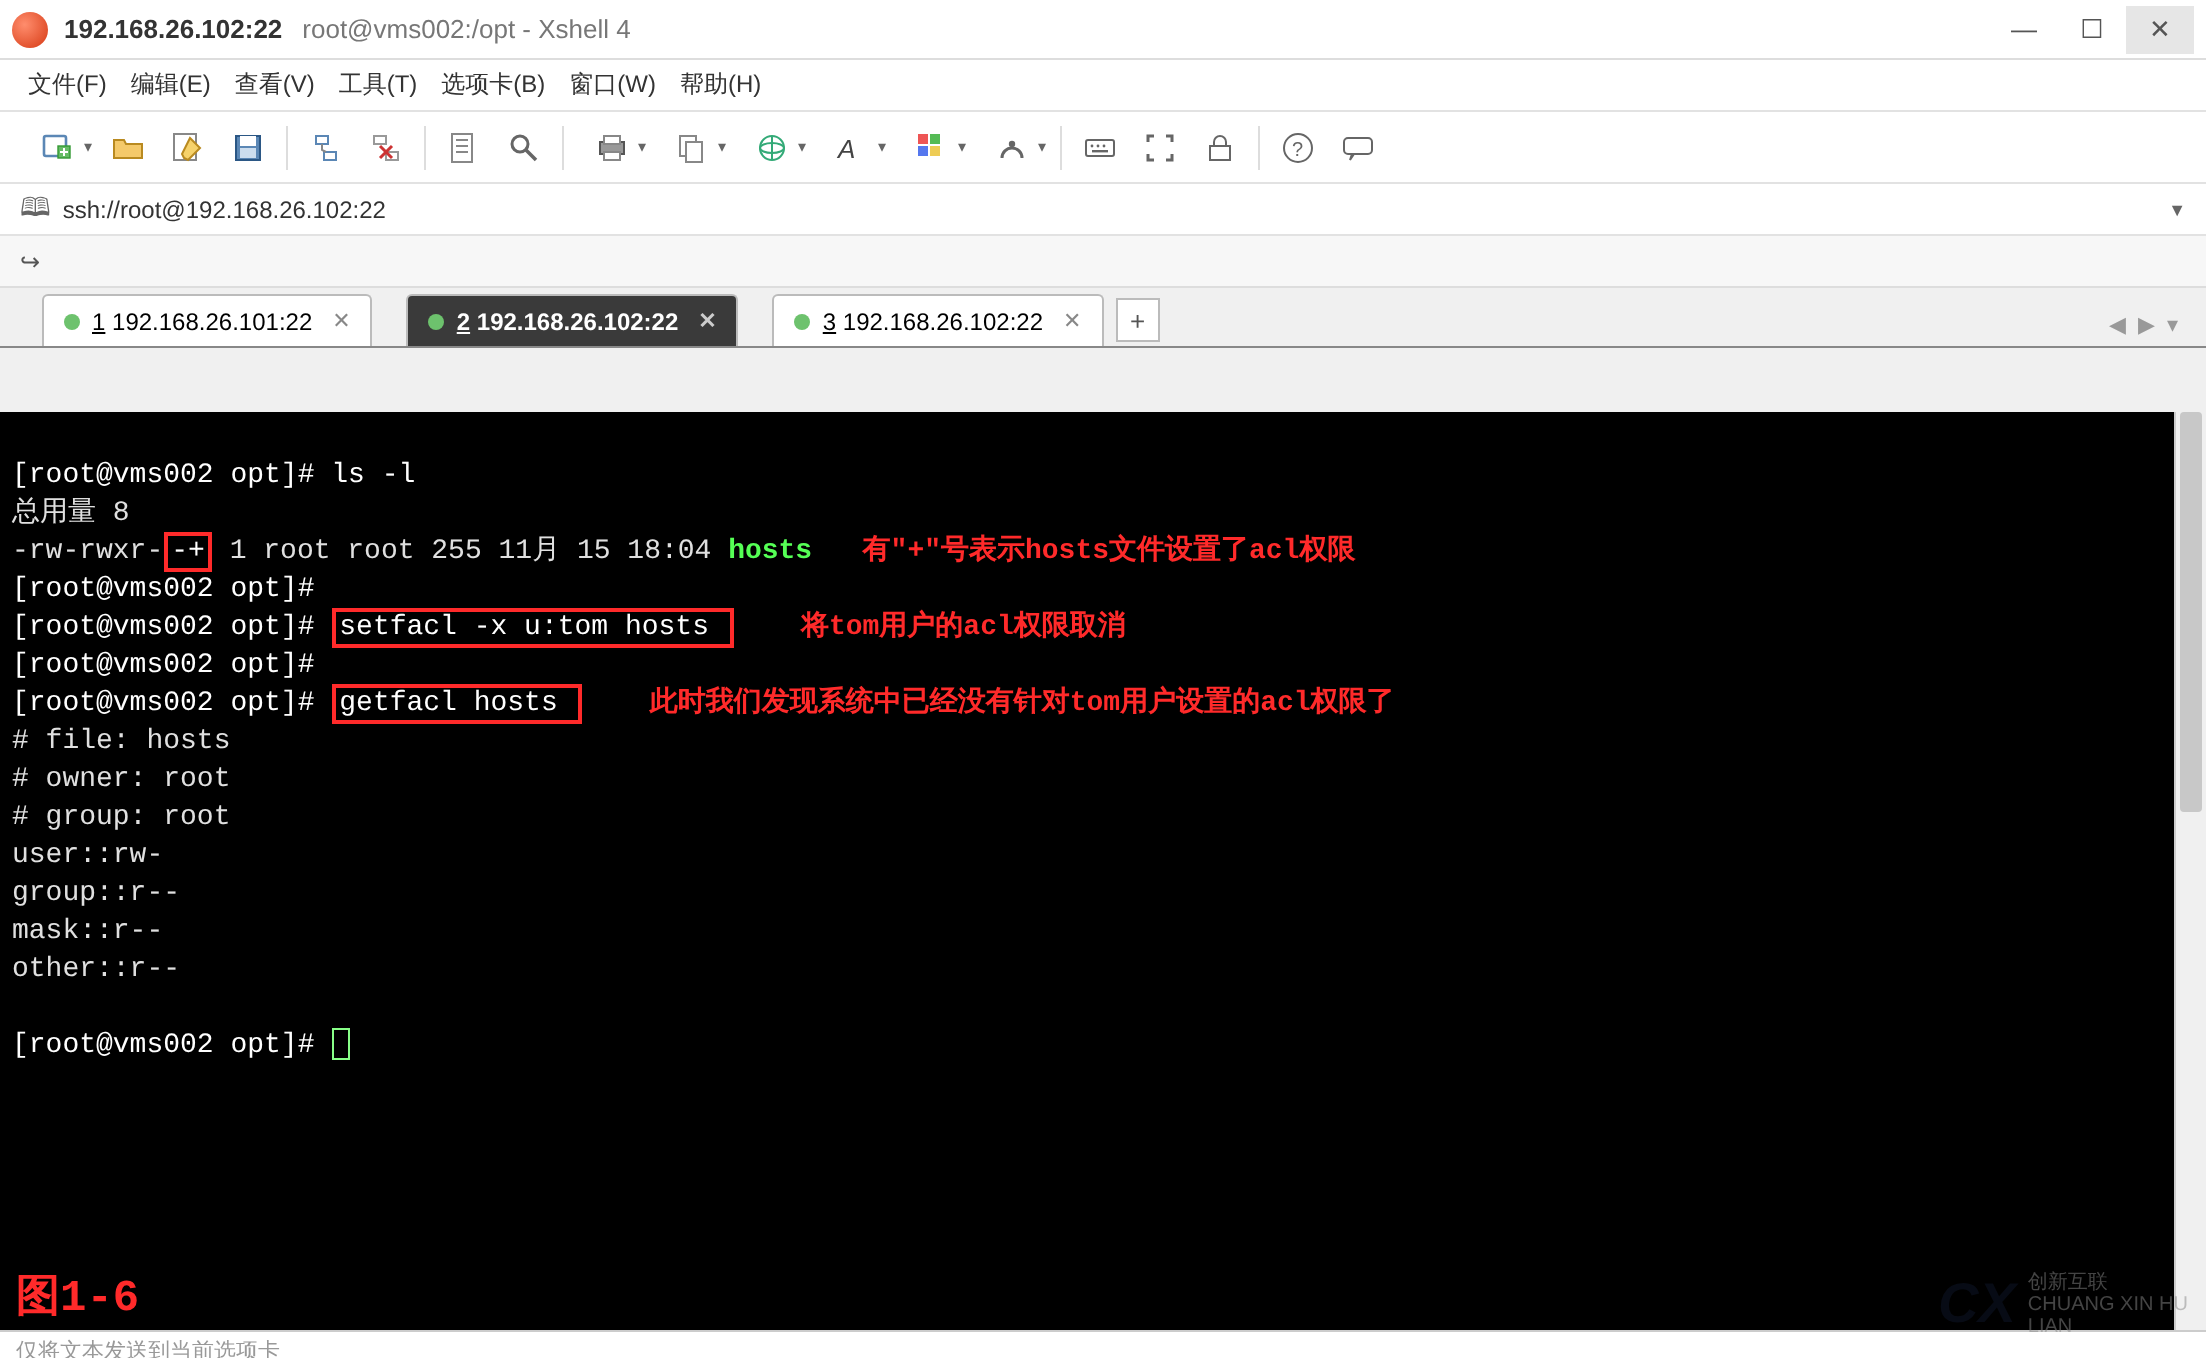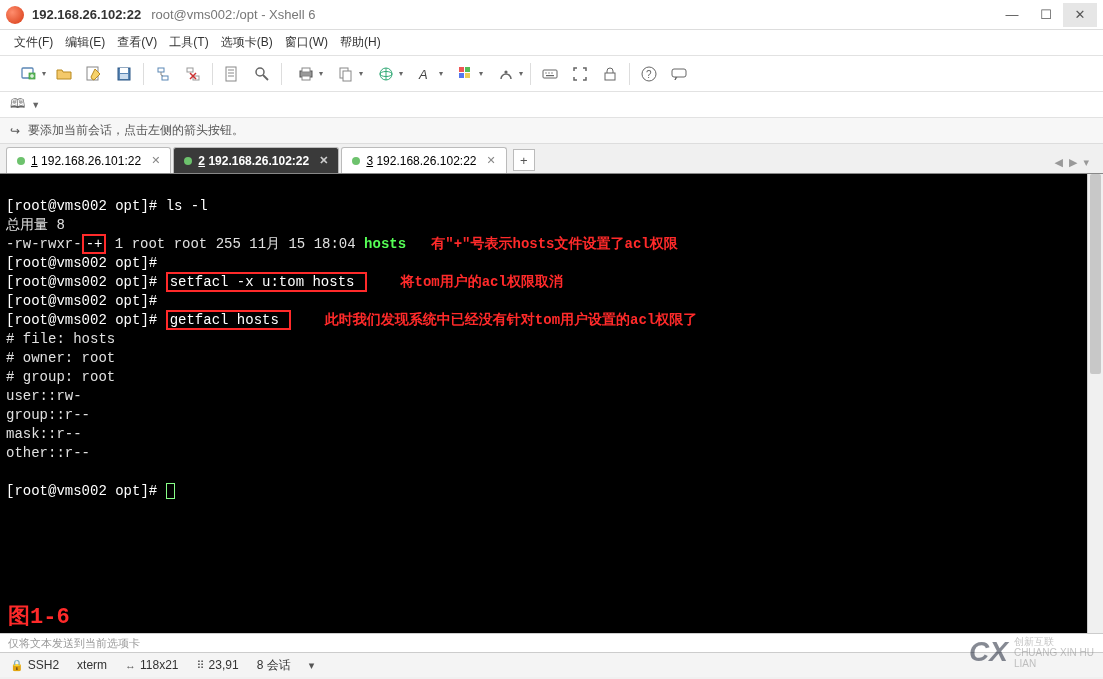--- a/index.html
+++ b/index.html
@@ -30,30 +30,30 @@
 .addrbar { height: 26px; background: #fff; display: flex; align-items: center; padding: 0 10px; border-bottom: 1px solid #e2e2e2; gap: 6px; }
 .addrbar .bm { color: #666; font-size: 13px; }
 .addrbar .url { color: #333; font-size: 12px; flex: 1; }
 .addrbar .arrow { color: #666; font-size: 9px; }
 
 
 .hintbar { height: 26px; background: #f7f7f7; display: flex; align-items: center; padding: 0 10px; border-bottom: 1px solid #ddd; gap: 8px; color: #555; }
 
 
 .tabbar { height: 30px; background: #f0f0f0; display: flex; align-items: flex-end; padding: 0 6px; gap: 2px; border-bottom: 1px solid #888; }
-.tab { height: 26px; padding: 0 10px; display: flex; align-items: center; gap: 6px; background: #fff; border: 1px solid #bbb; border-bottom: none; border-radius: 3px 3px 0 0; font-size: 12px; }
+.tab { height: 26px; padding: 0 10px; display: flex; align-items: center; gap: 6px; background: #fff; border: 1px solid #bbb; border-bottom: none; border-radius: 3px 3px 0 0; font-size: 12px; margin-left: 15px; }
 .tab .dot { width: 8px; height: 8px; border-radius: 50%; background: #6dc26d; }
 .tab .x { color: #888; font-size: 11px; margin-left: 4px; }
 .tab.active { background: #3a3a3a; color: #fff; font-weight: bold; }
 .tab.active .x { color: #ccc; }
 .tabbar .add { width: 22px; height: 22px; border: 1px solid #bbb; background: #fff; display: flex; align-items: center; justify-content: center; margin-left: 4px; margin-bottom: 2px; font-size: 13px; color: #555; }
 .tabbar .tab-nav { margin-left: auto; display: flex; gap: 6px; color: #999; padding: 0 8px 4px 0; font-size: 11px; }
 
 
-.terminal-wrap { display: flex; height: 459px; }
+.terminal-wrap { display: flex; height: 459px; margin-top: 32px; }
 .terminal { flex: 1; background: #000; color: #e0e0e0; font-family: Consolas, "Courier New", monospace; font-size: 14px; line-height: 19px; padding: 4px 6px; position: relative; white-space: pre; overflow: hidden; }
 .scrollbar { width: 16px; background: #f0f0f0; border-left: 1px solid #ccc; position: relative; }
 .scrollbar .thumb { position: absolute; top: 0; left: 2px; right: 2px; height: 200px; background: #c8c8c8; border-radius: 2px; }
 
 .prompt-b { color: #fff; }
 .cmd { color: #fff; }
 .green { color: #55ff55; font-weight: bold; }
 .red-ann { color: #ff2a2a; font-weight: bold; }
 .red-box { border: 2px solid #ff2a2a; padding: 0 2px; color: #fff; }
 .cursor { display: inline-block; width: 9px; height: 16px; border: 1px solid #8f8; vertical-align: middle; }
@@ -74,21 +74,21 @@
 .watermark .wtext { line-height: 11px; }
 
 .u { text-decoration: underline; }
 </style>
 </head>
 <body>
 
 <div class="titlebar">
   <div class="app-icon"></div>
   <span class="title-host">192.168.26.102:22</span>
-  <span class="title-rest">root@vms002:/opt - Xshell 6</span>
+  <span class="title-rest">root@vms002:/opt - Xshell 4</span>
   <div class="win-btns">
     <div class="win-btn">—</div>
     <div class="win-btn">☐</div>
     <div class="win-btn close">✕</div>
   </div>
 </div>
 
 <div class="menubar">
   <span>文件(F)</span>
   <span>编辑(E)</span>
@@ -235,26 +235,26 @@
   <div class="tbtn">
       <svg class="ico" viewBox="0 0 18 18">
         <rect x="2" y="4" width="14" height="8" rx="2" fill="none" stroke="#666"></rect>
         <path d="M7 12 l-2 3 l1 -3" fill="none" stroke="#666"></path>
       </svg>
     </div>
 </div>
 
 <div class="addrbar">
   <span class="bm">🕮</span>
+  <span class="url">ssh://root@192.168.26.102:22</span>
   <span class="arrow">▼</span>
 </div>
 
 <div class="hintbar">
   <span>↪</span>
-  <span>要添加当前会话，点击左侧的箭头按钮。</span>
 </div>
 
 <div class="tabbar">
   <div class="tab">
     <span class="dot"></span>
     <span><span class="u">1</span> <span>192.168.26.101:22</span></span>
     <span class="x">✕</span>
   </div>
   <div class="tab active">
     <span class="dot"></span>

